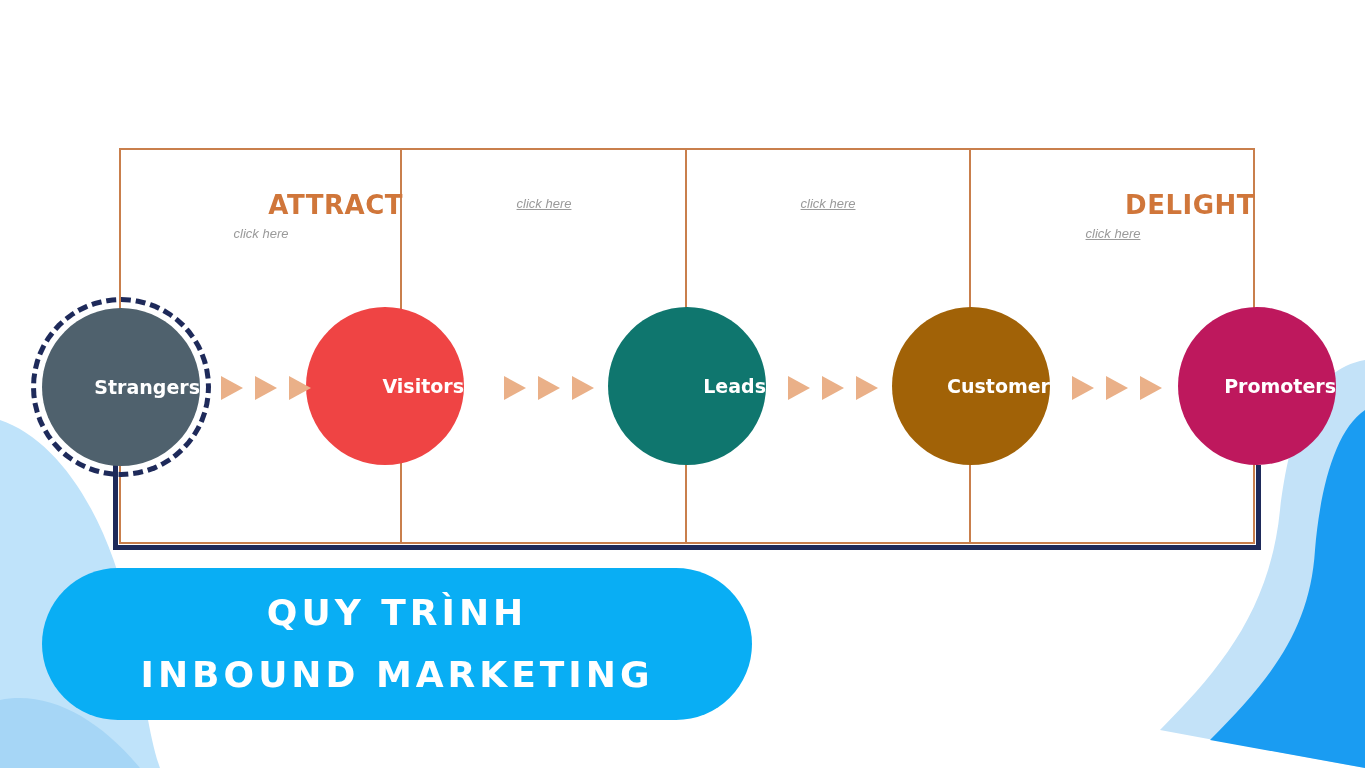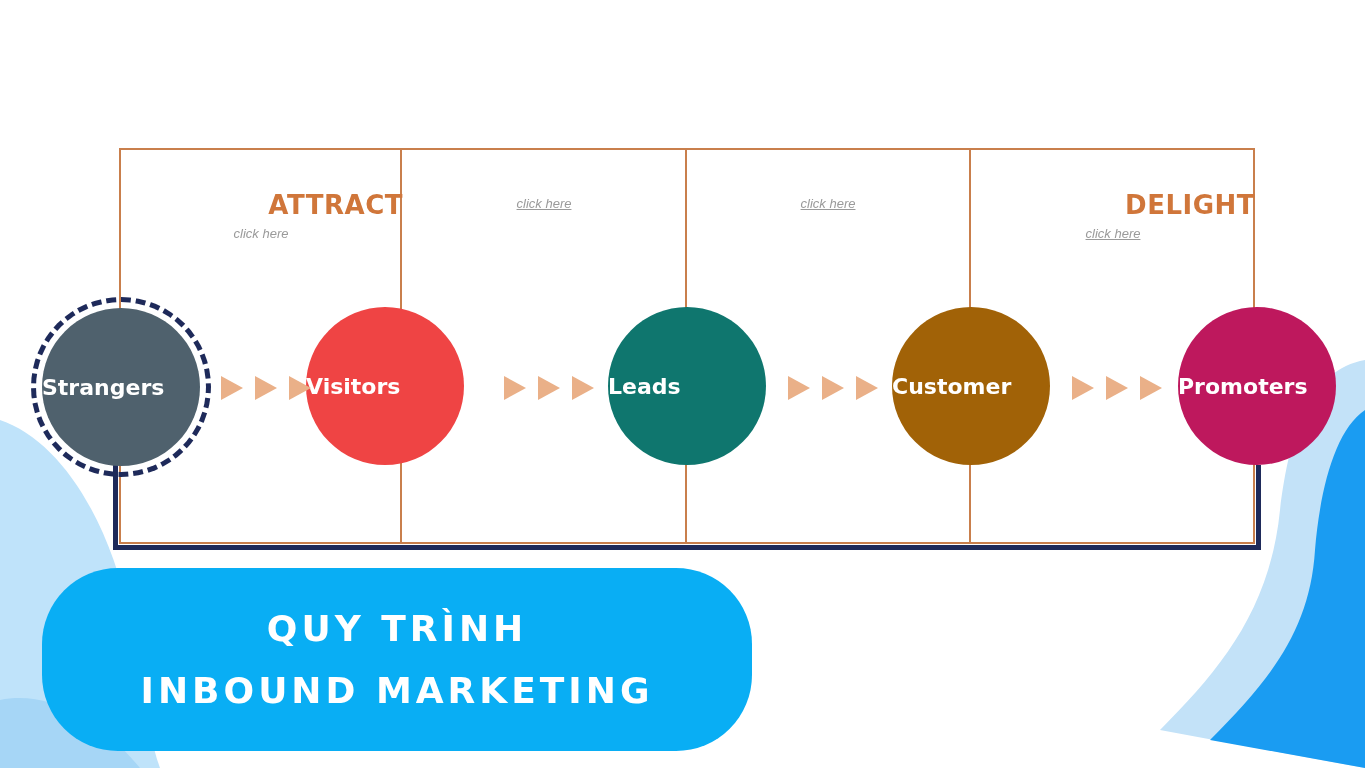--- a/index.html
+++ b/index.html
@@ -5,25 +5,25 @@
   html, body { margin:0; padding:0; }
   body { width:1365px; height:768px; position:relative; overflow:hidden; background:#ffffff; font-family:"Liberation Sans", sans-serif; }
   .blob { position:absolute; pointer-events:none; }
   .frame { position:absolute; left:119px; top:148px; width:1136px; height:396px; border:2px solid #c97f4c; box-sizing:border-box; }
   .navy-line { position:absolute; background:#1e2a5a; }
   .divider { position:absolute; top:148px; width:2px; background:#c97f4c; }
   .stage { position:absolute; top:190px; width:284px; text-align:center; }
   .stage-title { font-family:"DejaVu Sans", sans-serif; font-weight:bold; font-size:26px; color:#d0763a; letter-spacing:0.5px;text-align:right; }
   .stage-link { display:block; margin-top:6px; font-style:italic; font-size:13px; color:#9a9a9a; cursor:pointer; }
   .stage-link.ul { text-decoration:underline; }
-  .circle { position:absolute; top:307px; width:158px; height:158px; border-radius:50%; display:flex; align-items:center; justify-content:flex-start; color:#fff; font-family:"DejaVu Sans", sans-serif; font-weight:bold; font-size:22px; }
+  .circle { position:absolute; top:307px; width:158px; height:158px; border-radius:50%; display:flex; align-items:center; justify-content:flex-end; color:#fff; font-family:"DejaVu Sans", sans-serif; font-weight:bold; font-size:19px; }
   .dashed-ring { position:absolute; left:31px; top:297px; width:170px; height:170px; border:5px dashed #1e2a5a; border-radius:50%; }
   .arrows { position:absolute; top:376px; display:flex; gap:12px; }
   .tri { width:0; height:0; border-top:12px solid transparent; border-bottom:12px solid transparent; border-left:22px solid #eab088; }
-  .banner { position:absolute; left:42px; top:568px; width:710px; height:183px; border-radius:76px; background:#09aef4; display:flex; flex-direction:column; align-items:center; justify-content:center;gap:12px; }
+  .banner { position:absolute; left:42px; top:568px; width:710px; height:152px; border-radius:76px; background:#09aef4; display:flex; flex-direction:column; align-items:center; justify-content:center;gap:12px; }
   .banner-line { font-family:"DejaVu Sans", sans-serif; font-weight:bold; color:#fff; font-size:36px; letter-spacing:4px; line-height:50px; }
 </style>
 </head>
 <body>
 
 <svg class="blob" style="left:0;top:400px" width="220" height="368" viewBox="0 0 220 368">
   <path d="M0,20 C60,40 110,120 130,220 C145,300 150,340 160,368 L0,368 Z" fill="#bfe3fa"></path>
   <path d="M0,300 C50,290 100,320 140,368 L0,368 Z" fill="#a6d6f6"></path>
 </svg>
 <svg class="blob" style="left:1150px;top:350px" width="215" height="418" viewBox="0 0 215 418">

